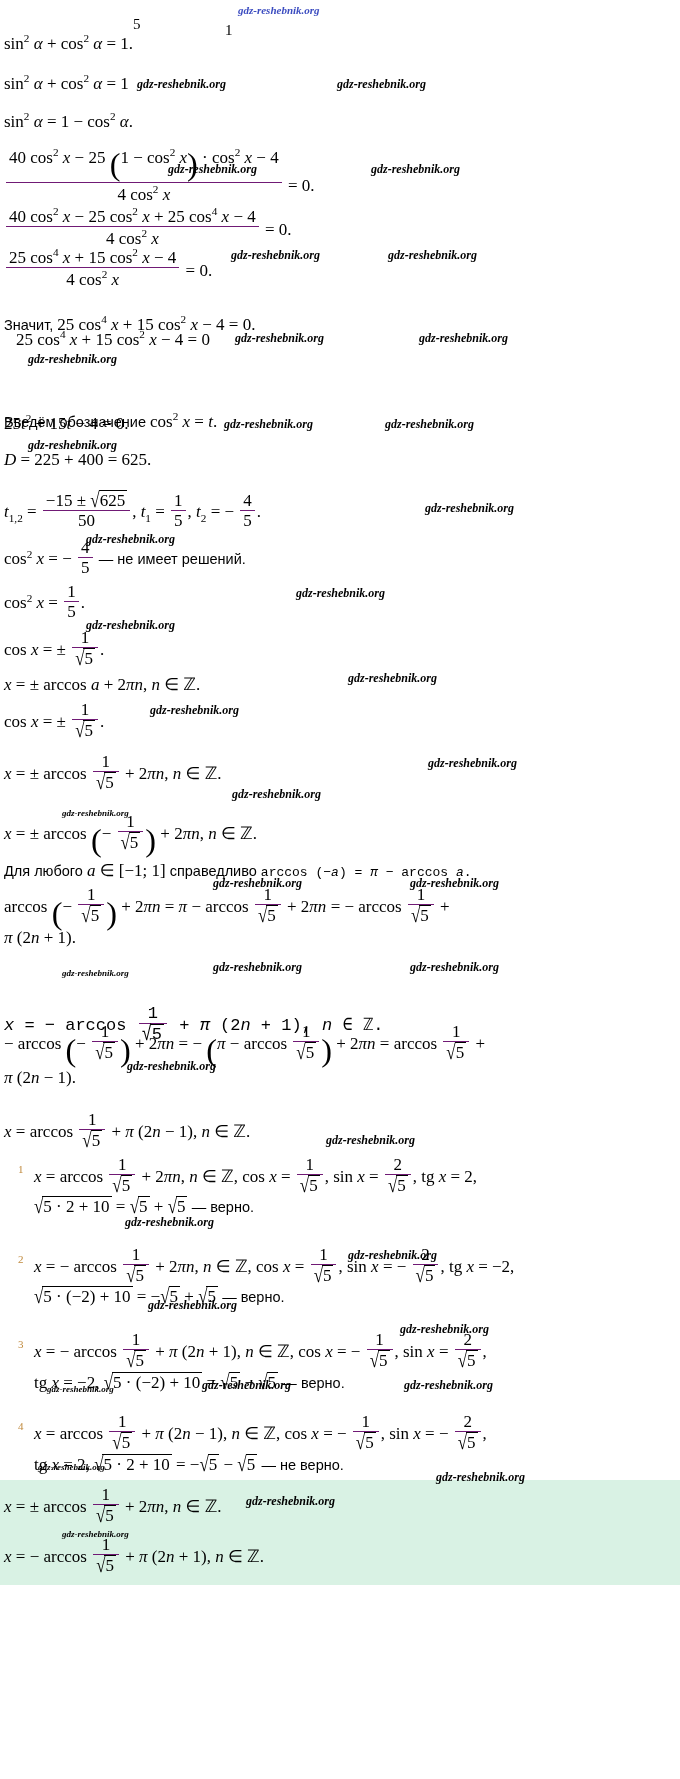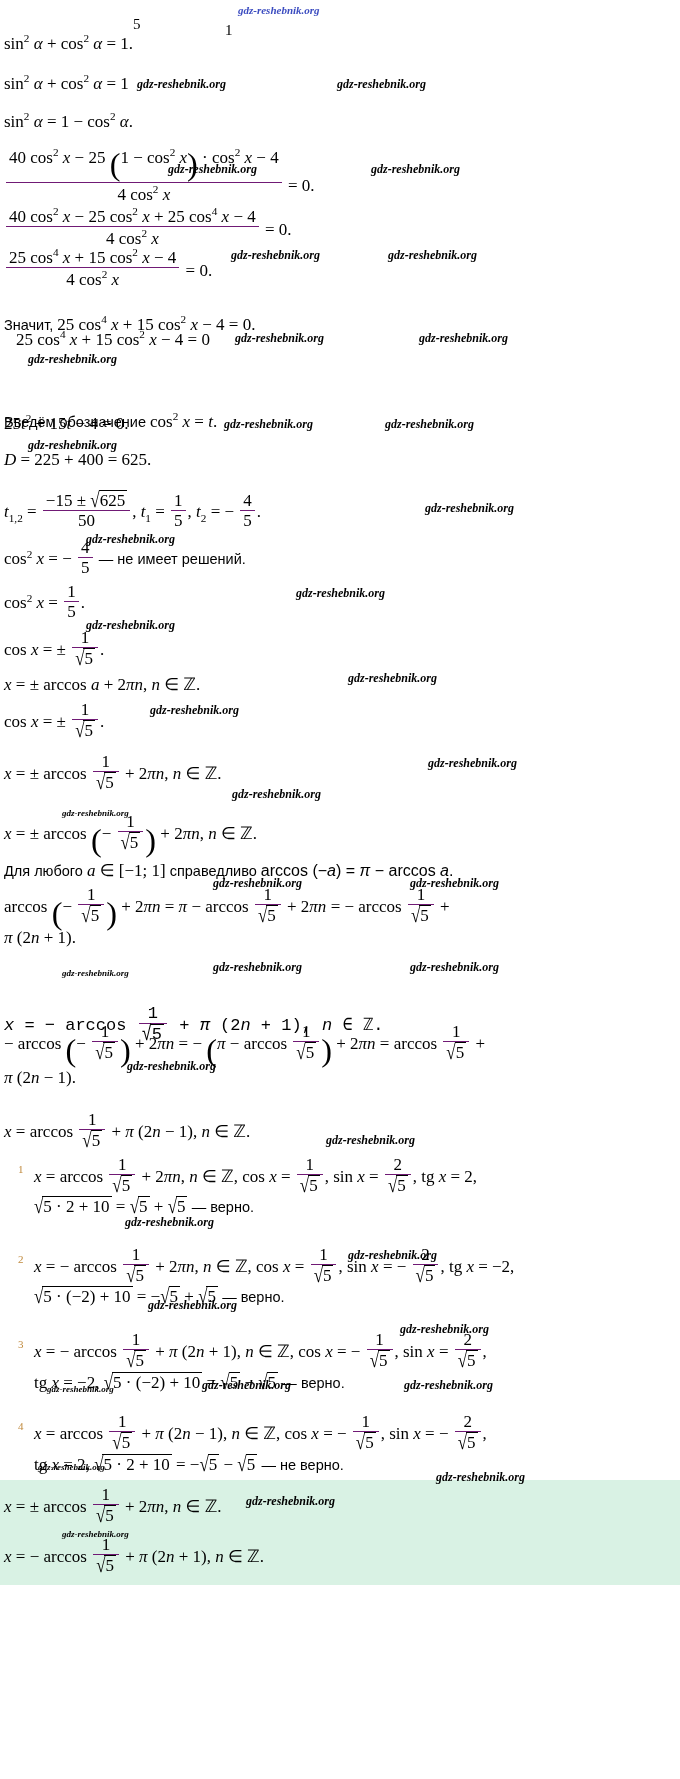--- a/index.html
+++ b/index.html
@@ -142,21 +142,21 @@
 
   <div class="line" style="left:4px; top:752px;">
     <span class="it">x</span> = ± arccos <span class="frac"><span class="num">1</span><span class="den"><span class="radsym">√</span><span class="sqrt">5</span></span></span> + 2<span class="it">πn</span>, <span class="it">n</span> ∈ ℤ.
   </div>
 
   <div class="line" style="left:4px; top:812px;">
     <span class="it">x</span> = ± arccos <span class="big">(</span>− <span class="frac"><span class="num">1</span><span class="den"><span class="radsym">√</span><span class="sqrt">5</span></span></span><span class="big">)</span> + 2<span class="it">πn</span>, <span class="it">n</span> ∈ ℤ.
   </div>
 
   <div class="line cy" style="left:4px; top:860px;">
-    Для любого&nbsp;<span style="font-family:'Liberation Serif',serif;font-size:17px;"><span class="it">a</span> ∈ [−1; 1]</span>&nbsp;справедливо&nbsp;<span style="font-family:Liberation Sans, sans-serif;font-size:16px;">arccos (−<span class="it">a</span>) = <span class="it">π</span> − arccos <span class="it">a</span>.</span>
+    Для любого&nbsp;<span style="font-family:'Liberation Serif',serif;font-size:17px;"><span class="it">a</span> ∈ [−1; 1]</span>&nbsp;справедливо&nbsp;<span style="font-family:Liberation Mono, monospace;font-size:13px;">arccos (−<span class="it">a</span>) = <span class="it">π</span> − arccos <span class="it">a</span>.</span>
   </div>
 
   <div class="line" style="left:4px; top:885px;">
     arccos <span class="big">(</span>− <span class="frac"><span class="num">1</span><span class="den"><span class="radsym">√</span><span class="sqrt">5</span></span></span><span class="big">)</span> + 2<span class="it">πn</span> = <span class="it">π</span> − arccos <span class="frac"><span class="num">1</span><span class="den"><span class="radsym">√</span><span class="sqrt">5</span></span></span> + 2<span class="it">πn</span> = − arccos <span class="frac"><span class="num">1</span><span class="den"><span class="radsym">√</span><span class="sqrt">5</span></span></span> +
   </div>
   <div class="line" style="left:4px; top:928px;">
     <span class="it">π</span> (2<span class="it">n</span> + 1).
   </div>
 
   <div class="line" style="left:4px; top:1004px;font-family:Liberation Mono, monospace;">

